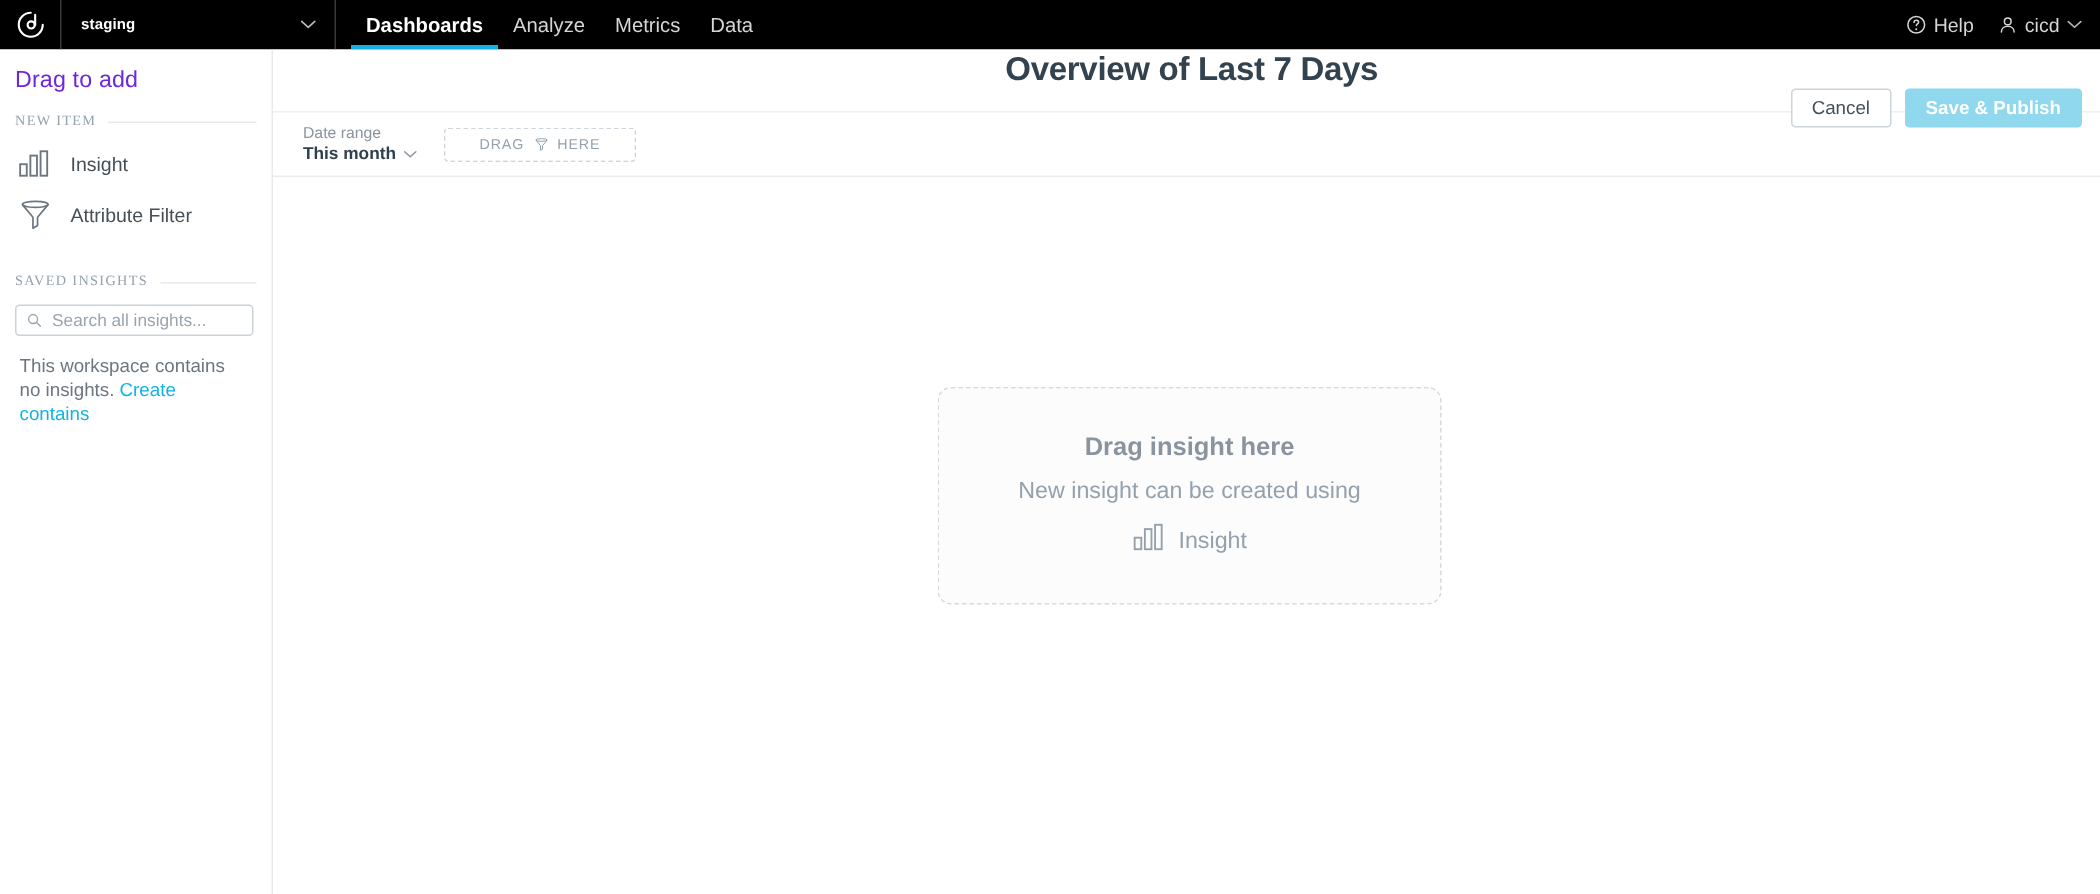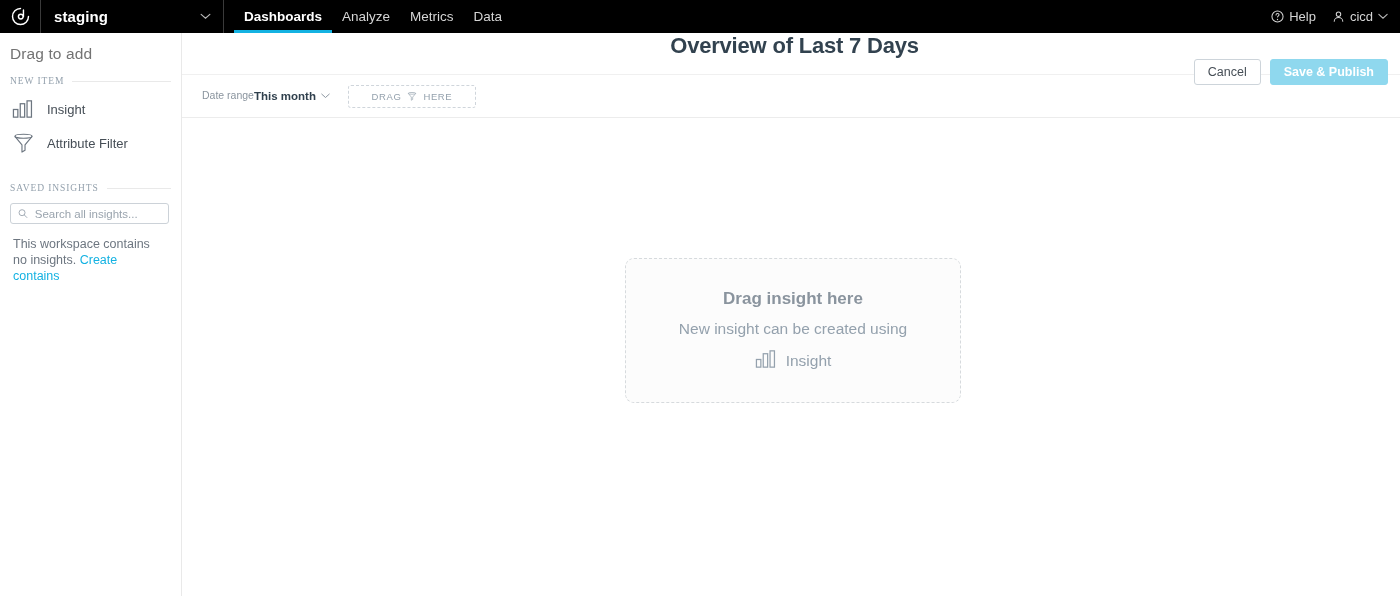--- a/index.html
+++ b/index.html
@@ -21,21 +21,21 @@
   .logo-cell {
     width: 40px; display: flex; align-items: center; justify-content: center;
   }
   .logo-mark { display:block; }
   .divider-v { width: 1px; background: #3a3a3a; align-self: stretch; margin: 0; }
   .workspace {
     display: flex; align-items: center; justify-content: space-between;
     width: 182px; padding: 0 12px 0 13px; cursor: pointer;
   }
   .workspace-name {
-    color: #ffffff; font-size: 15px; font-weight: bold; letter-spacing: .1px;
+    color: #ffffff; font-size: 10px; font-weight: bold; letter-spacing: .1px;
   }
   .chev { display:block; }
   .tabs { display: flex; align-items: stretch; margin-left: 10px; }
   .tab {
     display: flex; align-items: center; padding: 16px 10px;
     color: #d5d5d5; font-size: 13.5px; cursor: pointer;
     position: relative;
   }
   .tab.active { color: #ffffff; font-weight: bold; }
   .tab.active::after {
@@ -54,21 +54,21 @@
   
   .body-wrap { display: flex; height: 563px; width: 1400px; }
 
   
   .sidebar {
     width: 182px; height: 563px;
     background: #ffffff; border-right: 1px solid #e9e9e9;
     padding: 0; position: relative;
   }
   .drag-to-add {
-    font-size: 15.5px; color: #737373; padding: 12px 0 0 10px; letter-spacing: .1px;
+    font-size: 15.5px; color: #6d28d9; padding: 12px 0 0 10px; letter-spacing: .1px;
   }
   .section-head {
     display: flex; align-items: center; gap: 8px;
     padding: 13px 10px 0 10px;
   }
   .section-head .lbl {
     font-size: 9.5px; letter-spacing: .9px; color: #94a1ad; white-space: nowrap; font-family: Liberation Serif, serif;
   }
   .section-head .rule { flex: 1; height: 1px; background: #e9e9e9; }
   .item-list { padding-top: 6px; }
@@ -109,21 +109,21 @@
     height: 26px; border-radius: 3px; font-size: 12.5px;
     display: flex; align-items: center; padding: 0 13px; cursor: pointer;
   }
   .btn-cancel { background: #fff; border: 1px solid #cdd4da; color: #464e56; }
   .btn-publish { background: #8fd8ee; border: 1px solid #8fd8ee; color: #ffffff; font-weight: bold; }
 
   .filter-bar {
     height: 43px; display: flex; align-items: center;
     padding: 0 0 0 20px; border-bottom: 1px solid #ececec; gap: 18px;
   }
-  .date-range { display: flex; flex-direction: row; justify-content: center; cursor: pointer; }
+  .date-range { display: flex; flex-direction: column; justify-content: center; cursor: pointer; }
   .date-range .cap { font-size: 10.5px; color: #8a949e; line-height: 13px; }
   .date-range .val {
     font-size: 11.5px; color: #30404d; font-weight: bold;
     display: flex; align-items: center; gap: 5px; line-height: 14px;
   }
   .drag-here {
     width: 128px; height: 23px; border: 1px dashed #cfd5db; border-radius: 3px;
     display: flex; align-items: center; justify-content: center; gap: 6px;
     color: #94a1ad; font-size: 9.5px; letter-spacing: .6px;
   }

